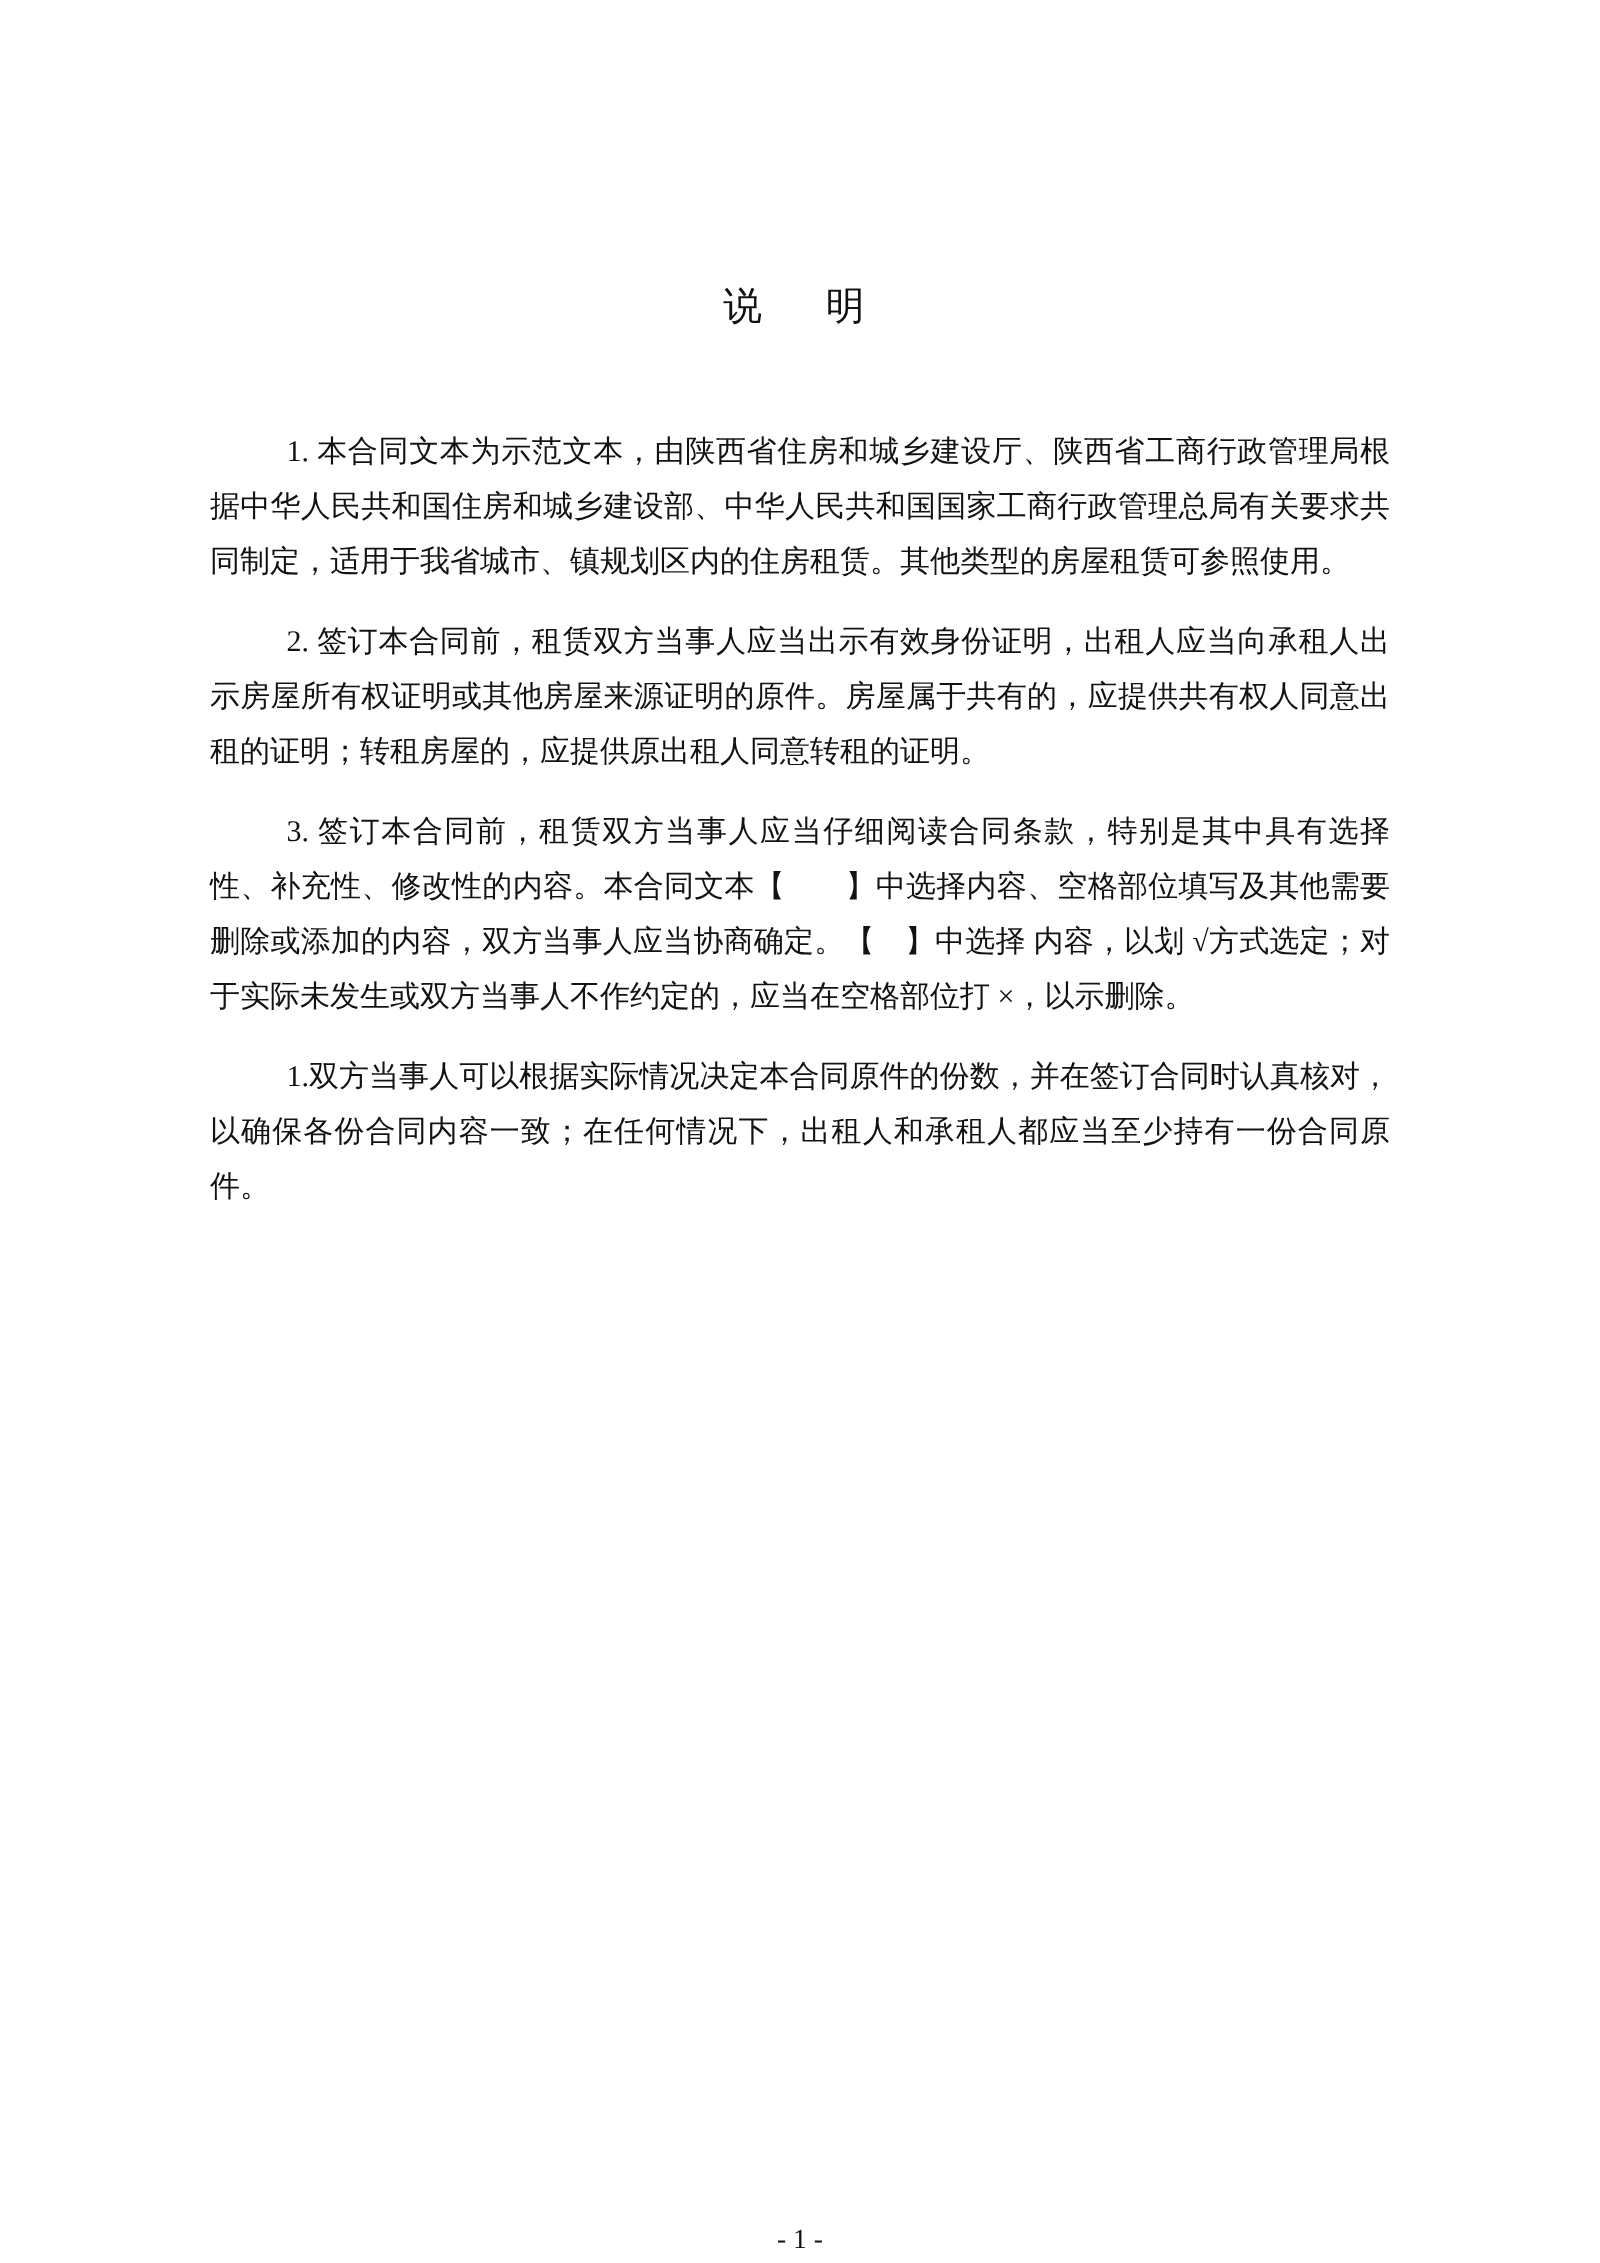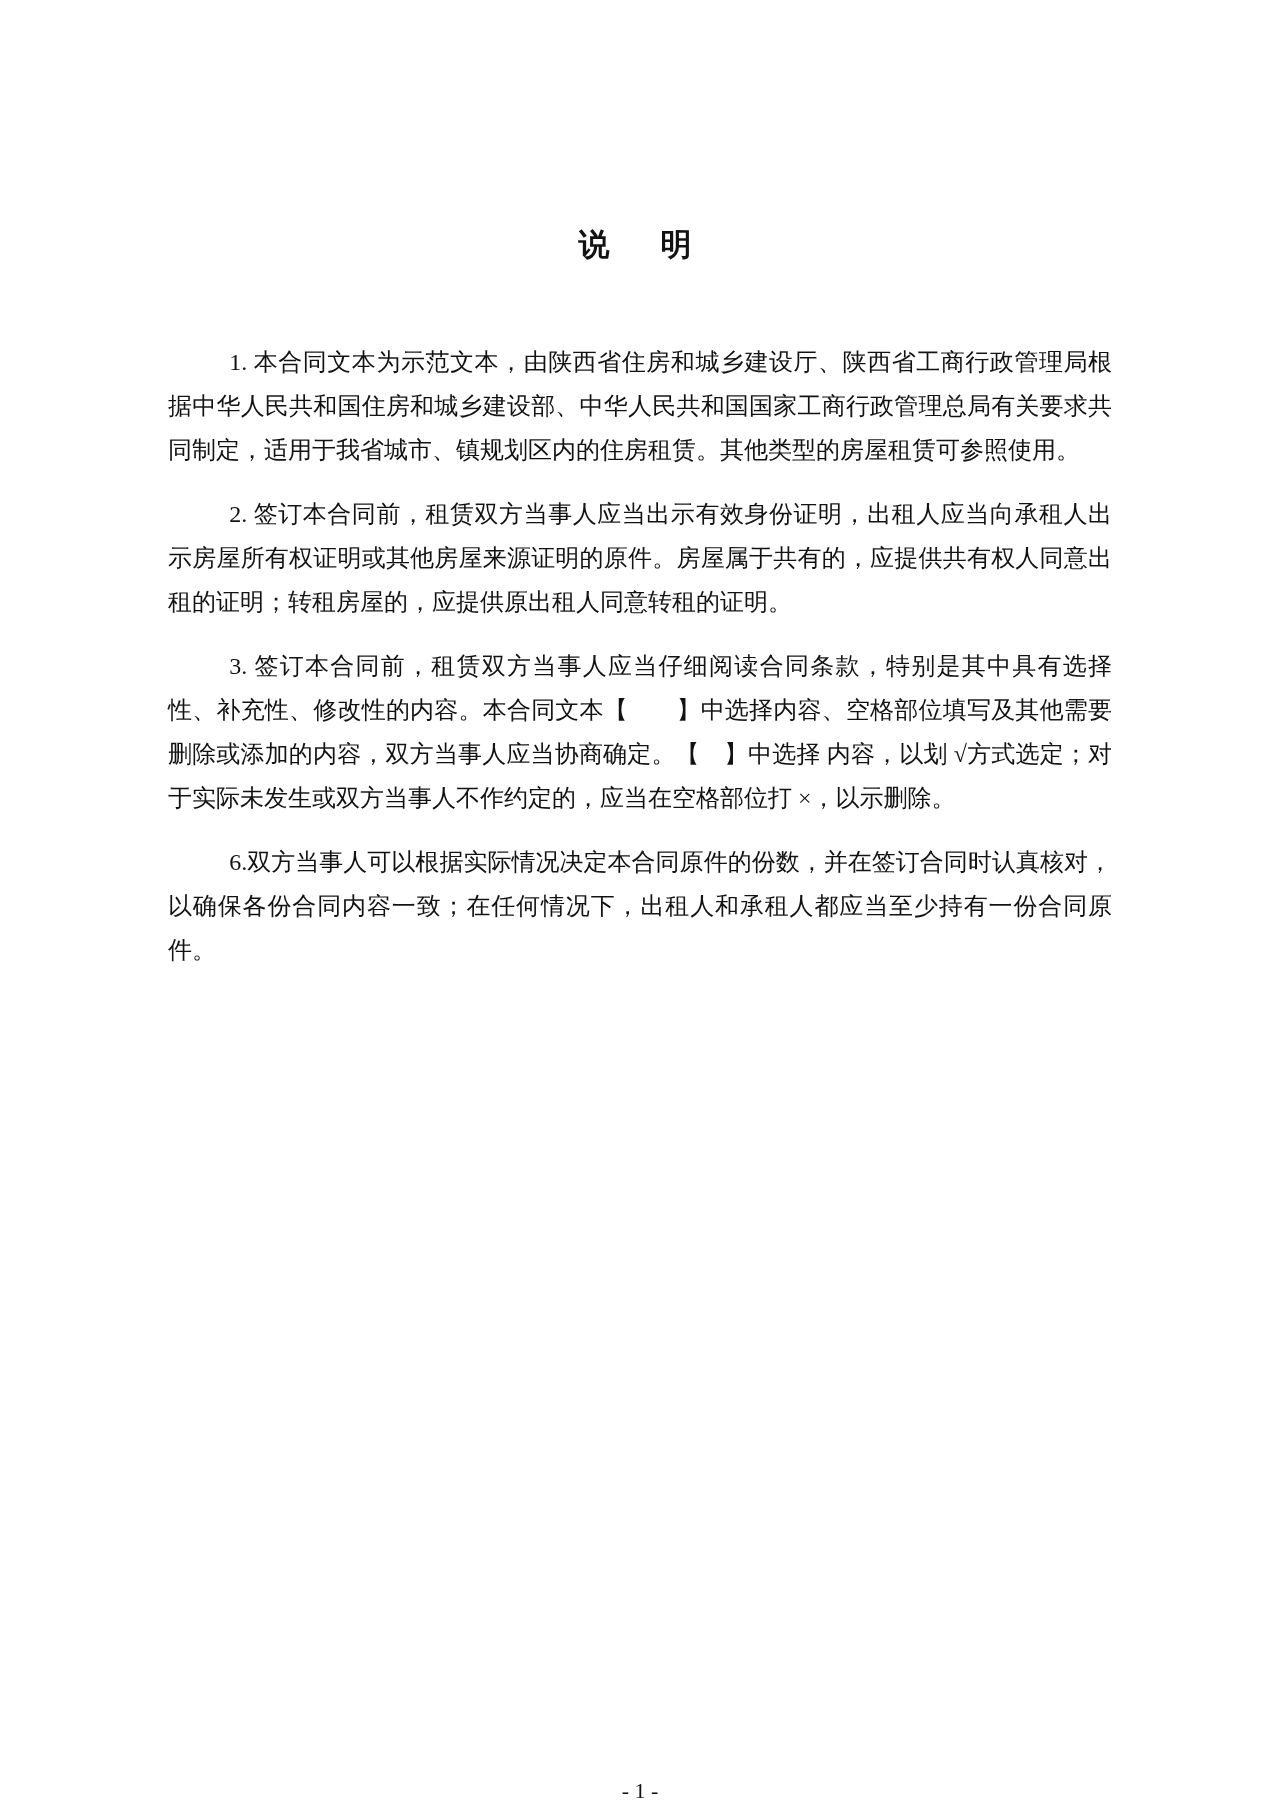--- a/index.html
+++ b/index.html
@@ -17,21 +17,21 @@
     padding: 226px 168px 0 168px;
     color: #121212;
     font-family: "Liberation Serif", "DejaVu Serif", serif;
     overflow: hidden;
   }
   .doc-title {
     margin: 0;
     text-align: center;
     font-size: 31px;
     line-height: 38px;
-    font-weight: 700;
+    font-weight: 400;
     letter-spacing: 10px;
     color: #121212;
   }
   .doc-body {
     margin-top: 76px;
     font-size: 24px;
     line-height: 44px;
     text-align: justify;
     text-justify: inter-character;
   }
@@ -55,18 +55,18 @@
 <body>
 
 <div class="page">
 
   <h1 class="doc-title">说　明</h1>
 
   <div class="doc-body">
     <p>1. 本合同文本为示范文本，由陕西省住房和城乡建设厅、陕西省工商行政管理局根据中华人民共和国住房和城乡建设部、中华人民共和国国家工商行政管理总局有关要求共同制定，适用于我省城市、镇规划区内的住房租赁。其他类型的房屋租赁可参照使用。</p>
     <p>2. 签订本合同前，租赁双方当事人应当出示有效身份证明，出租人应当向承租人出示房屋所有权证明或其他房屋来源证明的原件。房屋属于共有的，应提供共有权人同意出租的证明；转租房屋的，应提供原出租人同意转租的证明。</p>
     <p>3. 签订本合同前，租赁双方当事人应当仔细阅读合同条款，特别是其中具有选择性、补充性、修改性的内容。本合同文本【　　】中选择内容、空格部位填写及其他需要删除或添加的内容，双方当事人应当协商确定。【　】中选择 内容，以划 √方式选定；对于实际未发生或双方当事人不作约定的，应当在空格部位打 ×，以示删除。</p>
-    <p>6.双方当事人可以根据实际情况决定本合同原件的份数，并在签订合同时认真核对，以确保各份合同内容一致；在任何情况下，出租人和承租人都应当至少持有一份合同原件。</p>
+    <p>1.双方当事人可以根据实际情况决定本合同原件的份数，并在签订合同时认真核对，以确保各份合同内容一致；在任何情况下，出租人和承租人都应当至少持有一份合同原件。</p>
   </div>
 
   <div class="page-footer">- 1 -</div>
 
 </div>
 
 </body></html>

